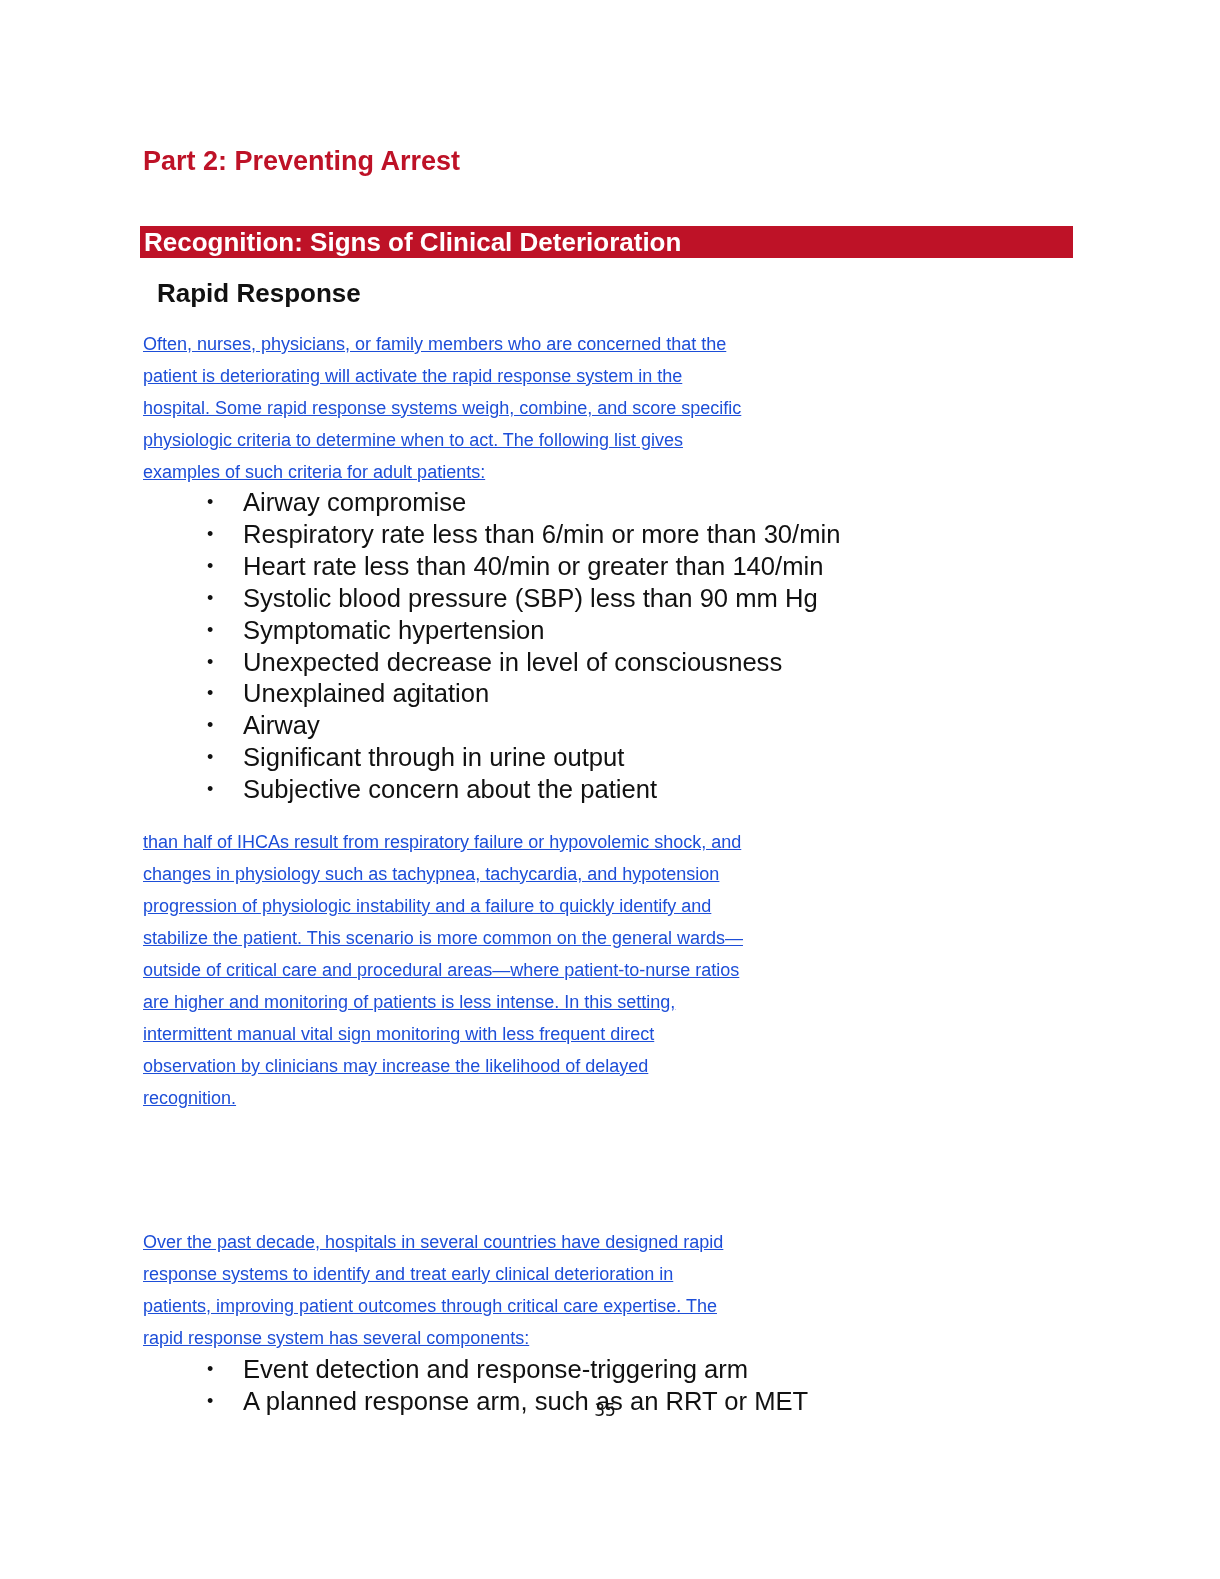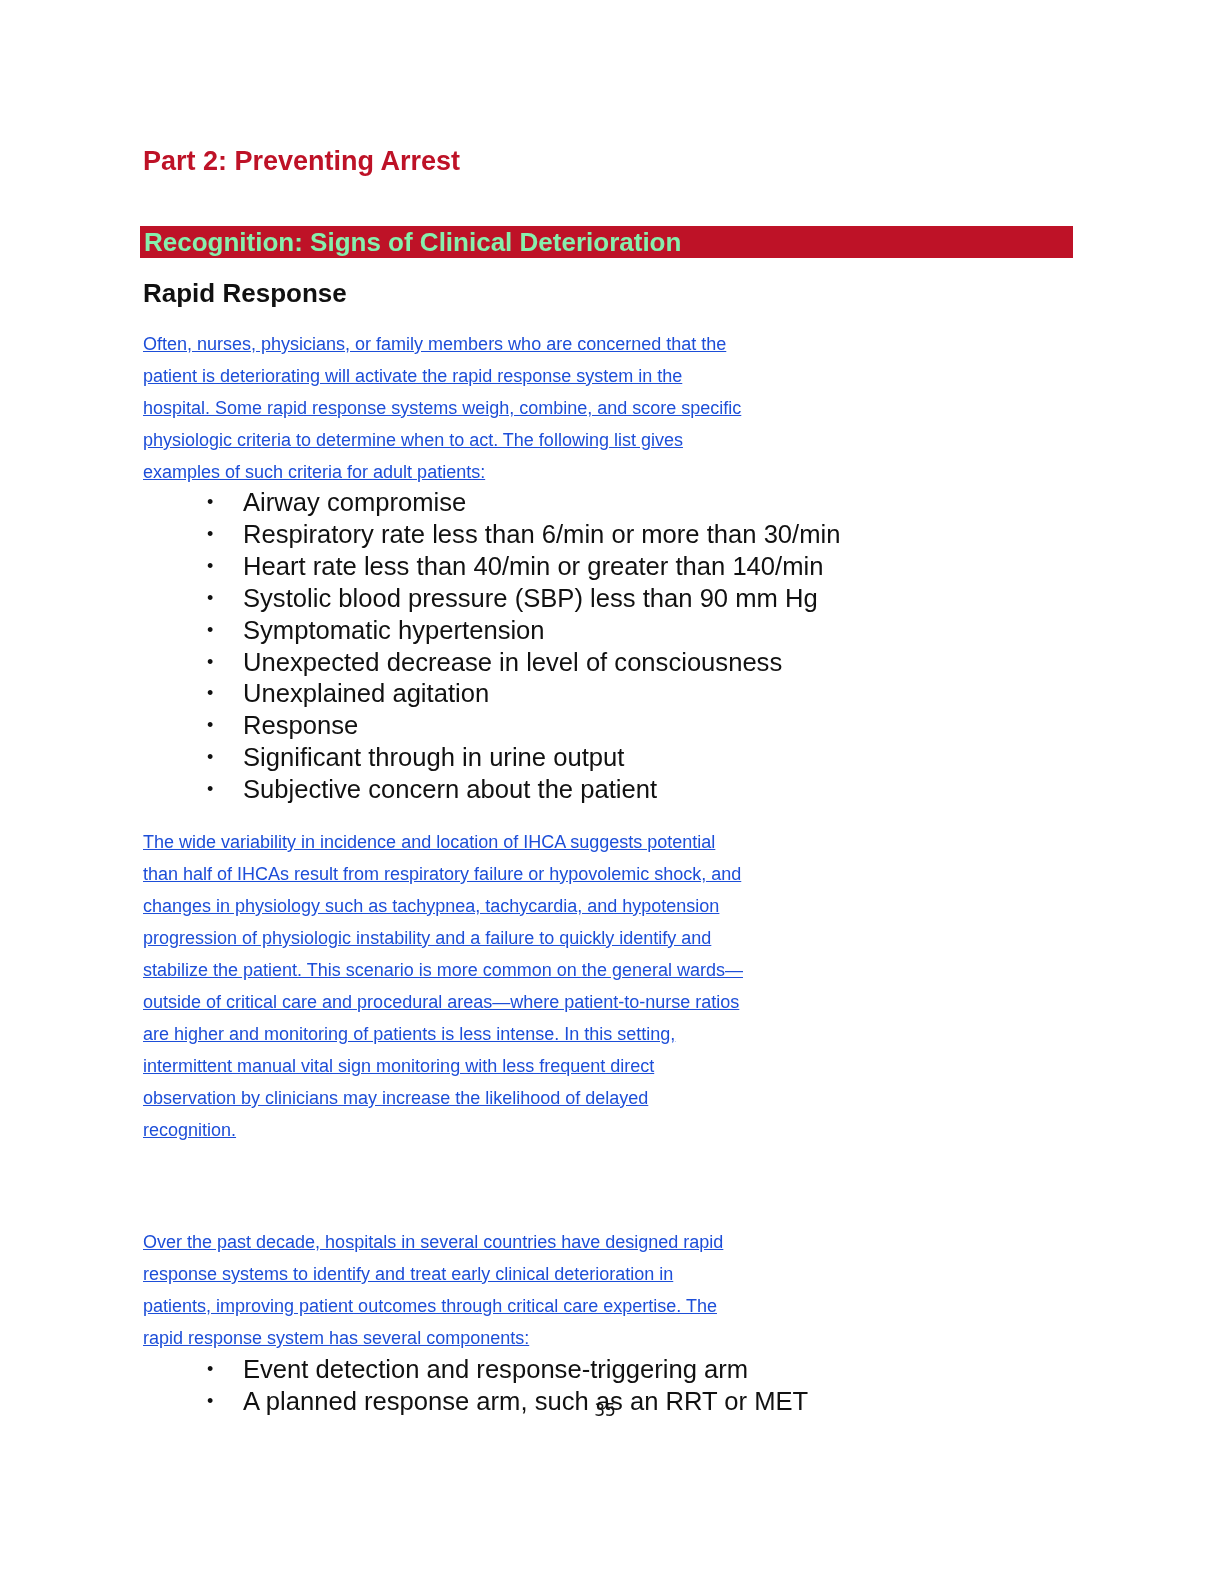--- a/index.html
+++ b/index.html
@@ -10,24 +10,24 @@
       font-family: "Liberation Sans", sans-serif; font-weight: bold;
       font-size: 27px; color: #BE1227; margin: 0; letter-spacing: 0px;
     }
     .section-banner {
       position: absolute; left: 140px; top: 226px; width: 933px; height: 32px;
       background: #BE1227;
     }
     .section-banner span {
       position: absolute; left: 4px; top: 1px;
       font-family: "Liberation Sans", sans-serif; font-weight: bold;
-      font-size: 26px; color: #86efac; line-height: 30px; white-space: nowrap;
+      font-size: 26px; color: #ffffff; line-height: 30px; white-space: nowrap;
     }
     .subhead {
-      position: absolute; left: 143px; top: 277px;
+      position: absolute; left: 157px; top: 277px;
       font-family: "Liberation Sans", sans-serif; font-weight: bold;
       font-size: 26px; color: #111; margin: 0; line-height: 32px;
     }
     .para {
       position: absolute; left: 143px; width: 935px;
       font-family: "Liberation Sans", sans-serif; font-size: 18px;
       line-height: 32px; color: #1d4ed8; margin: 0; text-decoration: underline;
     }
     .para .ln { display: block; white-space: nowrap; }
     .bullets {
@@ -65,27 +65,26 @@
   </p>
 
   <ul class="bullets" style="top:487px;">
     <li><span class="dot">•</span><span>Airway compromise</span></li>
     <li><span class="dot">•</span><span>Respiratory rate less than 6/min or more than 30/min</span></li>
     <li><span class="dot">•</span><span>Heart rate less than 40/min or greater than 140/min</span></li>
     <li><span class="dot">•</span><span>Systolic blood pressure (SBP) less than 90 mm Hg</span></li>
     <li><span class="dot">•</span><span>Symptomatic hypertension</span></li>
     <li><span class="dot">•</span><span>Unexpected decrease in level of consciousness</span></li>
     <li><span class="dot">•</span><span>Unexplained agitation</span></li>
-    <li><span class="dot">•</span><span>Response</span></li>
+    <li><span class="dot">•</span><span>Airway</span></li>
     <li><span class="dot">•</span><span>Significant through in urine output</span></li>
     <li><span class="dot">•</span><span>Subjective concern about the patient</span></li>
   </ul>
 
   <p class="para" style="top:826px;">
-    <span class="ln">The wide variability in incidence and location of IHCA suggests potential</span>
     <span class="ln">than half of IHCAs result from respiratory failure or hypovolemic shock, and</span>
     <span class="ln">changes in physiology such as tachypnea, tachycardia, and hypotension</span>
     <span class="ln">progression of physiologic instability and a failure to quickly identify and</span>
     <span class="ln">stabilize the patient. This scenario is more common on the general wards—</span>
     <span class="ln">outside of critical care and procedural areas—where patient-to-nurse ratios</span>
     <span class="ln">are higher and monitoring of patients is less intense. In this setting,</span>
     <span class="ln">intermittent manual vital sign monitoring with less frequent direct</span>
     <span class="ln">observation by clinicians may increase the likelihood of delayed</span>
     <span class="ln">recognition.</span>
   </p>

